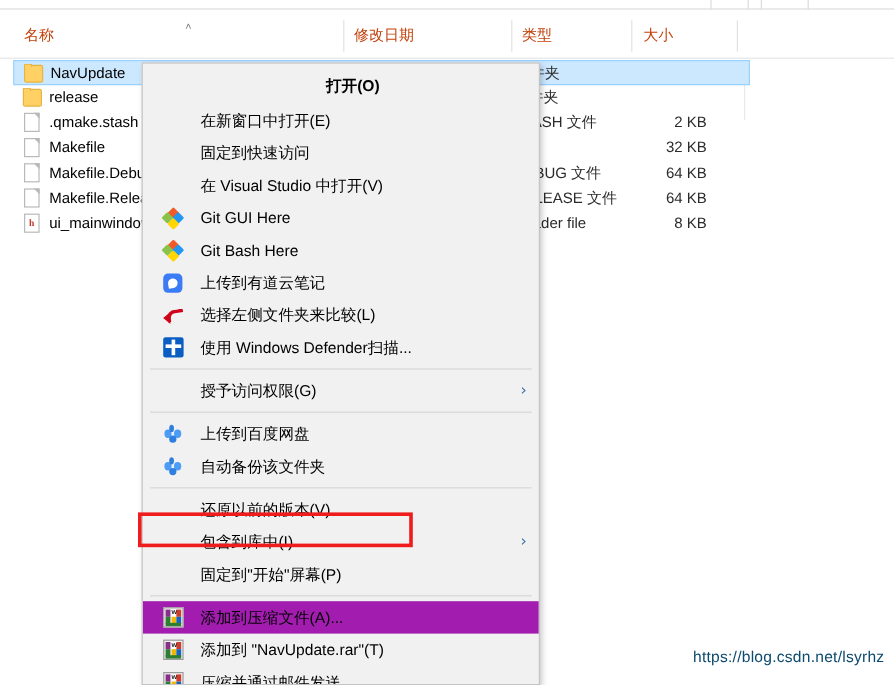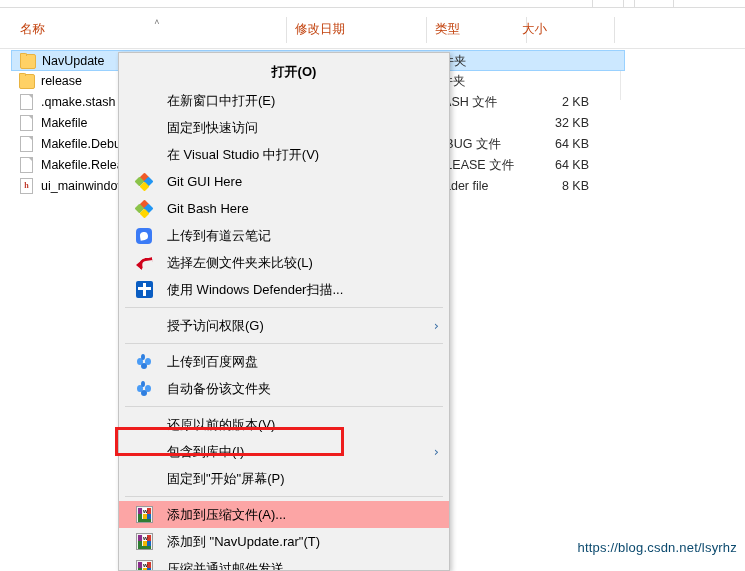--- a/index.html
+++ b/index.html
@@ -211,21 +211,21 @@
     padding-left: 48px;
     padding-right: 28px;
     font-size: 13px;
     color: #000000;
     white-space: nowrap;
     box-sizing: border-box;
   }
   .mi.bold { font-weight: bold; font-size: 13px; }
   .mi.tall { height: 31px; line-height: 31px; text-align: center; }
   .mi.highlight-row {
-    background: #fca5a5;
+    background: #a21caf;
   }
   .msep {
     height: 1px;
     background: #d6d6d6;
     margin: 4px 6px 4px 6px;
   }
   .marrow {
     position: absolute;
     right: 10px;
     top: 0;
@@ -405,21 +405,21 @@
     <div class="sort-caret">˄</div>
     <div class="col-sep" style="left:286px;"></div>
     <div class="col" style="left:286px;width:140px;">
       <span>修改日期</span>
     </div>
     <div class="col-sep" style="left:426px;"></div>
     <div class="col" style="left:426px;width:100px;">
       <span>类型</span>
     </div>
     <div class="col-sep" style="left:526px;"></div>
-    <div class="col" style="left:513px;width:88px;">
+    <div class="col" style="left:527px;width:88px;">
       <span>大小</span>
     </div>
     <div class="col-sep" style="left:614px;"></div>
   </div>
 
   <div class="list-vsep" style="left:620px; top:55px; height:45px;"></div>
 
   <div class="file-list">
 
     <div class="file-row selected">

